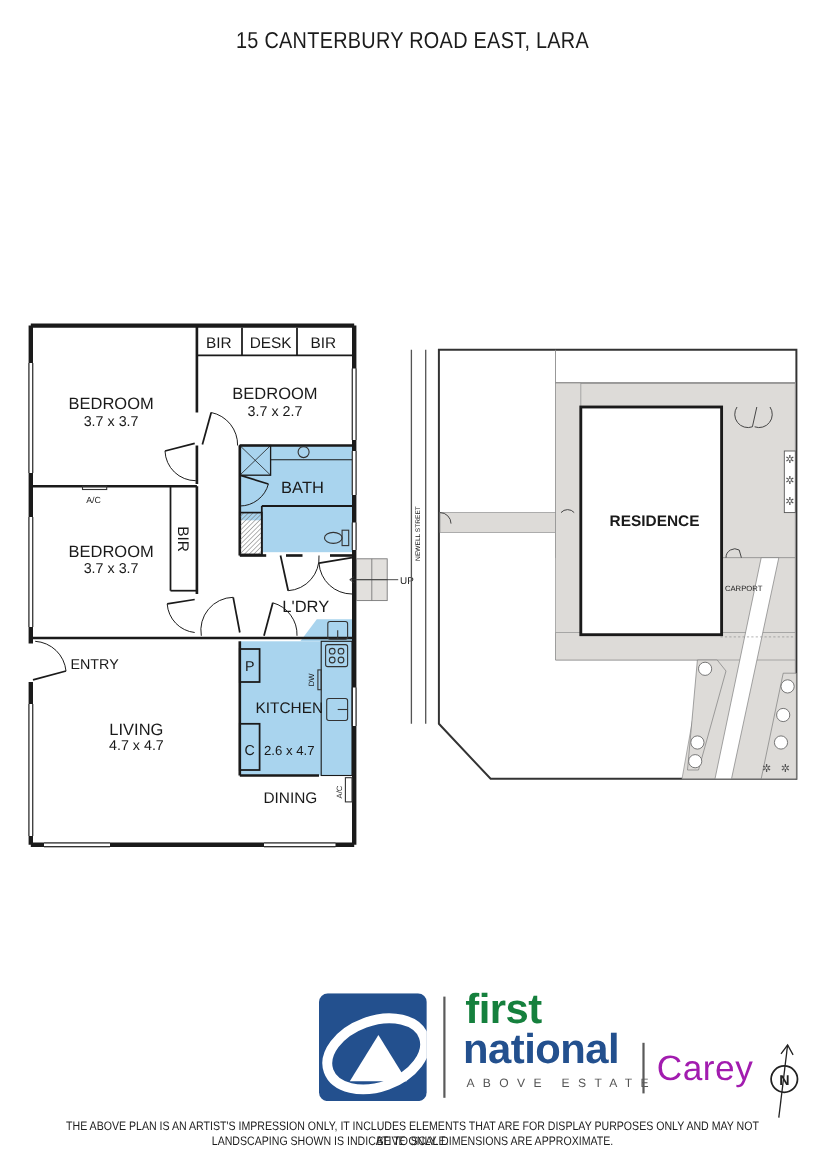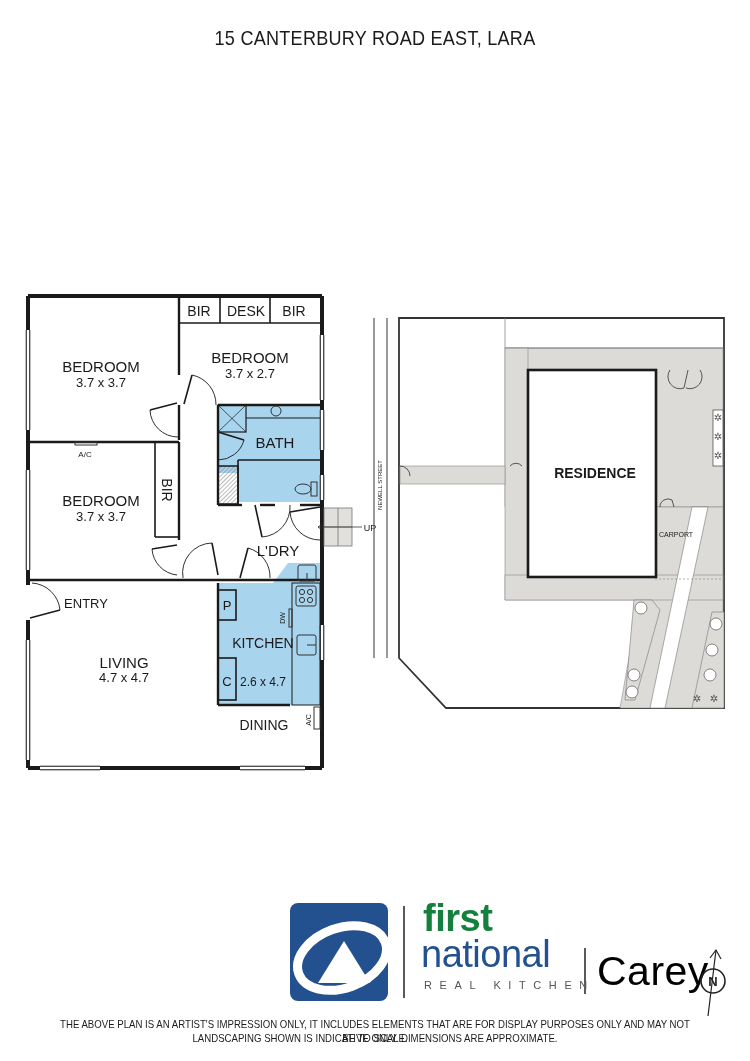--- a/index.html
+++ b/index.html
@@ -5,25 +5,25 @@
   html, body { margin: 0; padding: 0; }
   body { width: 750px; height: 1061px; background: #ffffff; position: relative; overflow: hidden; font-family: "Liberation Sans", sans-serif; color: #1a1a1a; }
   .title { position: absolute; left: 0; top: 26px; width: 750px; text-align: center; font-size: 21px; letter-spacing: 0.3px; transform: scaleX(0.86); transform-origin: center; color: #1b1b1b; }
   svg.plan { position: absolute; left: 0; top: 0; }
   .lbl { font-family: "Liberation Sans", sans-serif; fill: #1a1a1a; }
   .disclaimer { position: absolute; left: 0; width: 750px; text-align: center; font-size: 11.2px; line-height: 14px; color: #1b1b1b; transform: scaleX(0.86); transform-origin: center; }
   .d1 { top: 1017px; }
   .d2 { top: 1031px; }
   .logo { position: absolute; left: 290px; top: 903px; width: 98px; height: 98px; }
   .brand-first { position: absolute; left: 423px; top: 898px; font-size: 38px; font-weight: bold; color: #15803d; letter-spacing: -0.5px; line-height: 40px; }
-  .brand-national { position: absolute; left: 421px; top: 934px; font-size: 38px; font-weight: normal; color: #23508e; letter-spacing: -0.5px; line-height: 40px; }
+  .brand-national { position: absolute; left: 421px; top: 934px; font-size: 38px; font-weight: bold; color: #23508e; letter-spacing: -0.5px; line-height: 40px; }
   .brand-re { position: absolute; left: 424px; top: 979px; font-size: 11px; color: #555; letter-spacing: 7.6px; line-height: 12px; }
   .brand-div1 { position: absolute; left: 403px; top: 906px; width: 2px; height: 92px; background: #5a5a5a; }
   .brand-div2 { position: absolute; left: 584px; top: 948px; width: 2px; height: 46px; background: #5a5a5a; }
-  .brand-carey { position: absolute; left: 597px; top: 946px; font-size: 41px; color: #000000; letter-spacing: 0.5px; line-height: 50px; font-weight: normal; }
+  .brand-carey { position: absolute; left: 597px; top: 946px; font-size: 32px; color: #a21caf; letter-spacing: 0.5px; line-height: 50px; font-weight: normal; }
   .north { position: absolute; left: 696px; top: 948px; width: 36px; height: 70px; }
 </style>
 </head>
 <body>
 
 <div class="title">15 CANTERBURY ROAD EAST, LARA</div>
 
 <svg class="plan" width="750" height="900" viewBox="0 0 750 900">
 
   <g>
@@ -279,21 +279,21 @@
 </svg>
 
 <svg class="logo" viewBox="0 0 98 98">
   <rect x="0" y="0" width="98" height="98" rx="8" fill="#23508e"></rect>
   <ellipse cx="52" cy="55" rx="46" ry="30" fill="none" stroke="#ffffff" stroke-width="9" transform="rotate(-20 52 55)"></ellipse>
   <polygon points="54,38 80,80 28,80" fill="#ffffff"></polygon>
 </svg>
 <div class="brand-div1"></div>
 <div class="brand-first">first</div>
 <div class="brand-national">national</div>
-<div class="brand-re">REAL KITCHEN</div>
+<div class="brand-re">ABOVE ESTATE</div>
 <div class="brand-div2"></div>
 <div class="brand-carey">Carey</div>
 <svg class="north" viewBox="0 0 36 70">
   <line x1="12" y1="68" x2="20" y2="2" stroke="#222" stroke-width="1.2"></line>
   <polyline points="14,10 20,2 25,11" fill="none" stroke="#222" stroke-width="1.2"></polyline>
   <circle cx="17" cy="33" r="12" fill="none" stroke="#222" stroke-width="1.6"></circle>
   <text x="17" y="38" font-size="13" font-weight="bold" text-anchor="middle" fill="#222" font-family="Liberation Sans, sans-serif">N</text>
 </svg>
 
 <div class="disclaimer d1">THE ABOVE PLAN IS AN ARTIST'S IMPRESSION ONLY, IT INCLUDES ELEMENTS THAT ARE FOR DISPLAY PURPOSES ONLY AND MAY NOT BE TO SCALE.</div>

